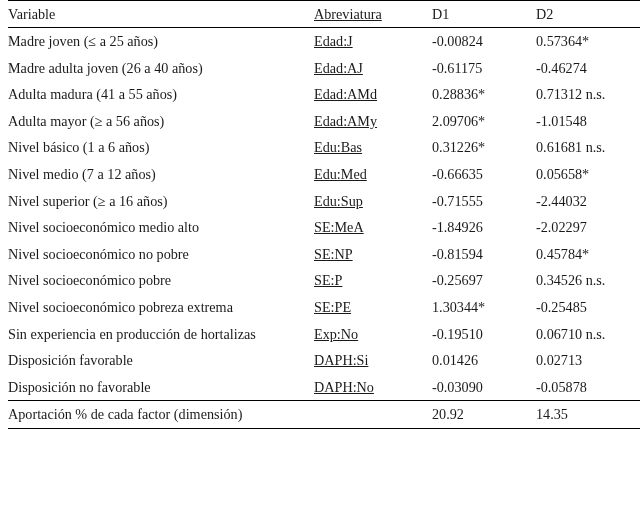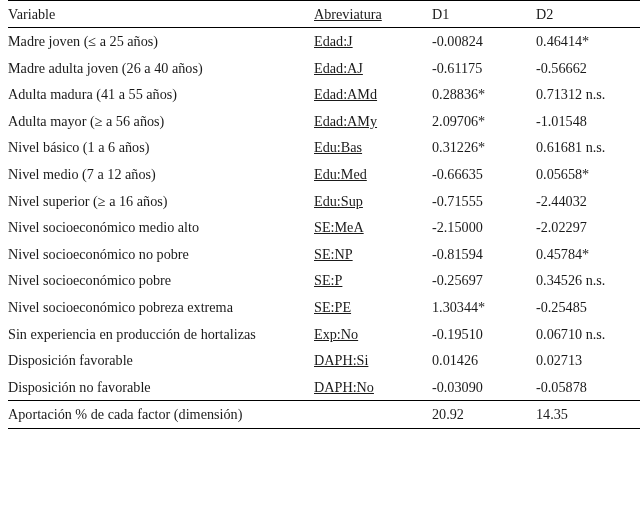--- a/index.html
+++ b/index.html
@@ -68,27 +68,27 @@
         <th class="col-abrev">Abreviatura</th>
         <th class="col-d1">D1</th>
         <th class="col-d2">D2</th>
       </tr>
     </thead>
     <tbody>
       <tr>
         <td class="col-var">Madre joven  (≤ a 25 años)</td>
         <td class="col-abrev">Edad:J</td>
         <td class="col-d1 num">-0.00824</td>
-        <td class="col-d2 num">0.46414*</td>
+        <td class="col-d2 num">0.57364*</td>
       </tr>
       <tr>
         <td class="col-var">Madre adulta joven (26 a 40 años)</td>
         <td class="col-abrev">Edad:AJ</td>
         <td class="col-d1 num">-0.61175</td>
-        <td class="col-d2 num">-0.56662</td>
+        <td class="col-d2 num">-0.46274</td>
       </tr>
       <tr>
         <td class="col-var">Adulta madura (41 a 55 años)</td>
         <td class="col-abrev">Edad:AMd</td>
         <td class="col-d1 num">0.28836*</td>
         <td class="col-d2 num">0.71312 n.s.</td>
       </tr>
       <tr>
         <td class="col-var">Adulta mayor (≥ a 56 años)</td>
         <td class="col-abrev">Edad:AMy</td>
@@ -109,21 +109,21 @@
       </tr>
       <tr>
         <td class="col-var">Nivel superior (≥ a 16 años)</td>
         <td class="col-abrev">Edu:Sup</td>
         <td class="col-d1 num">-0.71555</td>
         <td class="col-d2 num">-2.44032</td>
       </tr>
       <tr>
         <td class="col-var">Nivel socioeconómico medio alto</td>
         <td class="col-abrev">SE:MeA</td>
-        <td class="col-d1 num">-2.15000</td>
+        <td class="col-d1 num">-1.84926</td>
         <td class="col-d2 num">-2.02297</td>
       </tr>
       <tr>
         <td class="col-var">Nivel socioeconómico no pobre</td>
         <td class="col-abrev">SE:NP</td>
         <td class="col-d1 num">-0.81594</td>
         <td class="col-d2 num">0.45784*</td>
       </tr>
       <tr>
         <td class="col-var">Nivel socioeconómico pobre</td>

